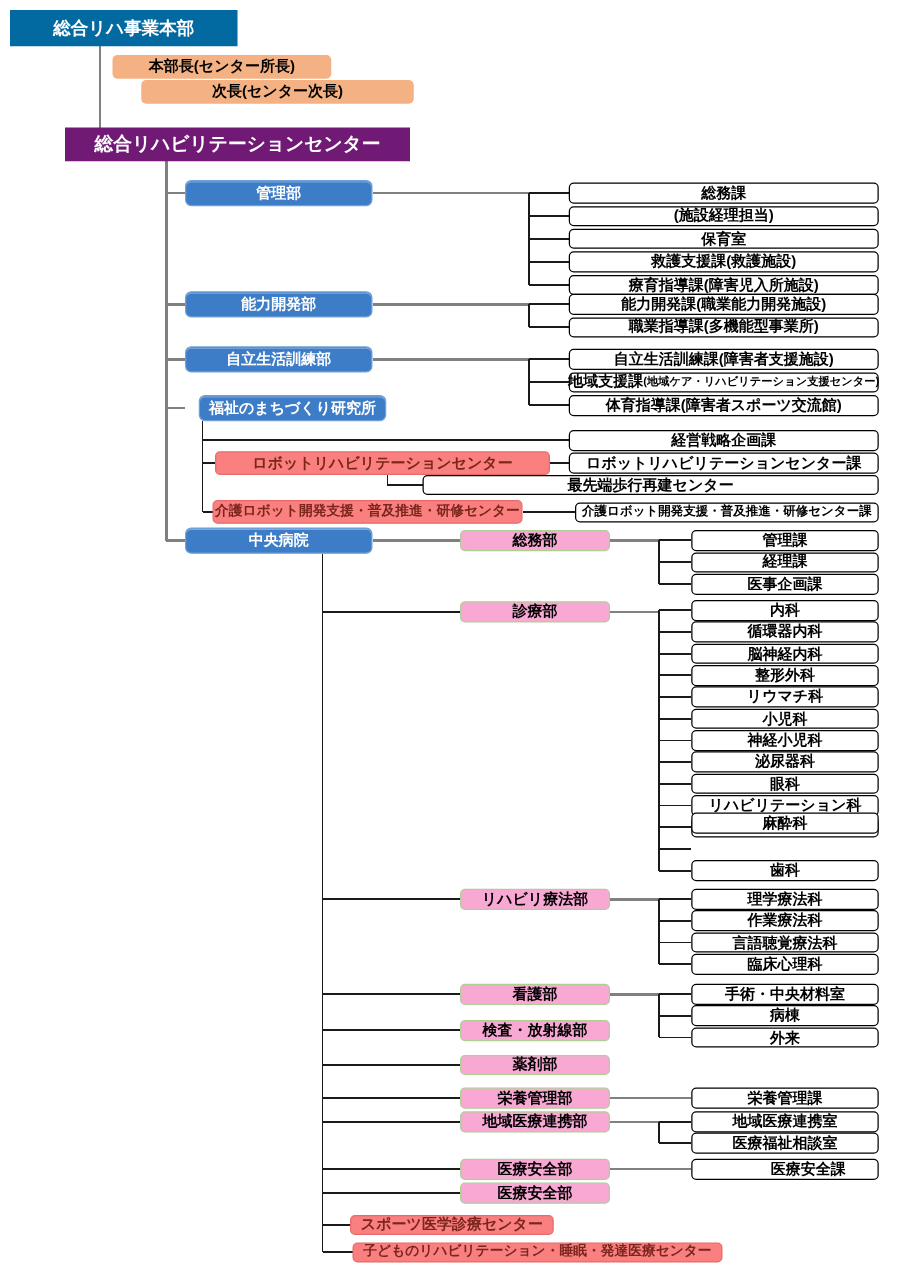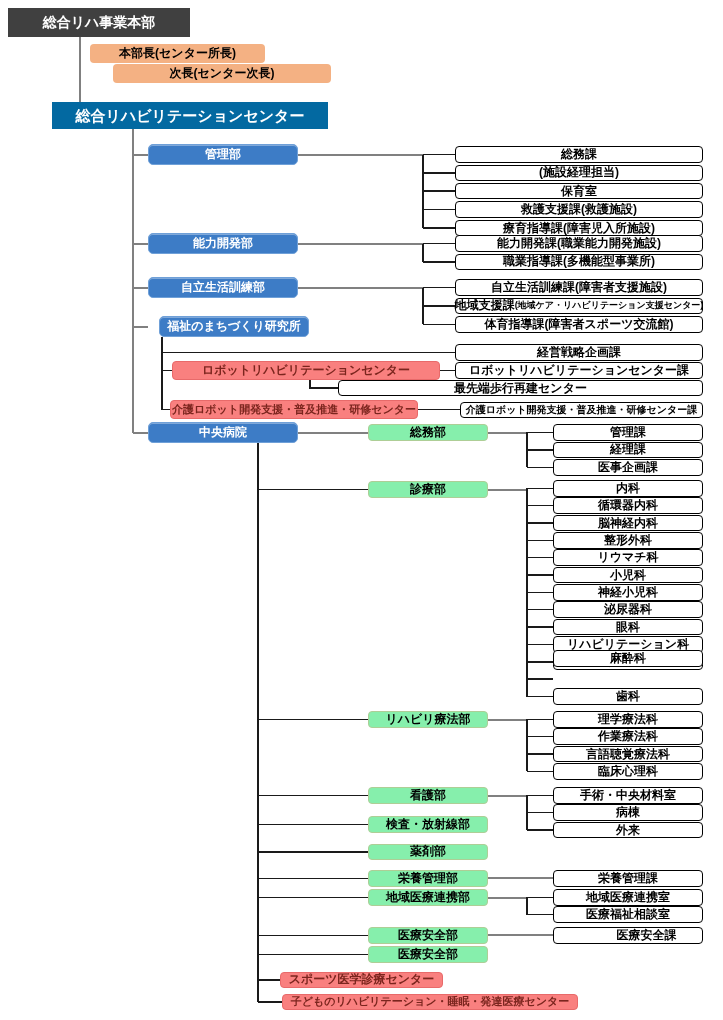--- a/index.html
+++ b/index.html
@@ -1,26 +1,26 @@
 <!DOCTYPE html>
 <html><head>
 <meta charset="utf-8">
 <style>
   html,body{margin:0;padding:0;background:#ffffff;}
   body{font-family:"Liberation Sans","DejaVu Sans",sans-serif;}
   .canvas{position:relative;width:723px;height:1020px;background:#fff;overflow:hidden;}
   .canvas svg{position:absolute;left:0;top:0;}
   .box{position:absolute;box-sizing:border-box;display:flex;align-items:center;justify-content:center;
        text-align:center;line-height:1.05;white-space:nowrap;}
-  .hq{background:#404040;color:#fff;font-weight:bold;font-size:14px;}
+  .hq{background:#0369a1;color:#fff;font-weight:bold;font-size:14px;}
   .orange{background:#F4B183;border-radius:4px;color:#000;font-weight:bold;font-size:12px;}
-  .navy{background:#0369a1;color:#fff;font-weight:bold;font-size:15px;}
+  .navy{background:#701a75;color:#fff;font-weight:bold;font-size:15px;}
   .blue{background:#3D7CC6;border:1px solid #6FA0D8;border-radius:5px;color:#fff;font-weight:bold;font-size:12px;
         box-shadow:inset 0 1px 0 rgba(255,255,255,.35);}
-  .green{background:#86efac;border:1px solid #AECE96;border-radius:4px;color:#000;font-weight:bold;font-size:12px;}
+  .green{background:#f9a8d4;border:1px solid #AECE96;border-radius:4px;color:#000;font-weight:bold;font-size:12px;}
   .pink{background:#F9807F;border:1px solid #E86A6A;border-radius:4px;color:#7B251E;font-weight:bold;font-size:12px;}
   .white{background:#fff;border:1.5px solid #000;border-radius:4px;color:#000;font-weight:bold;font-size:12px;}
   .sm{font-size:11px;}
   .xs{font-size:10px;}
   .suffix{font-size:9px;font-weight:bold;}
 </style>
 </head>
 <body>
 
 <div class="canvas">

